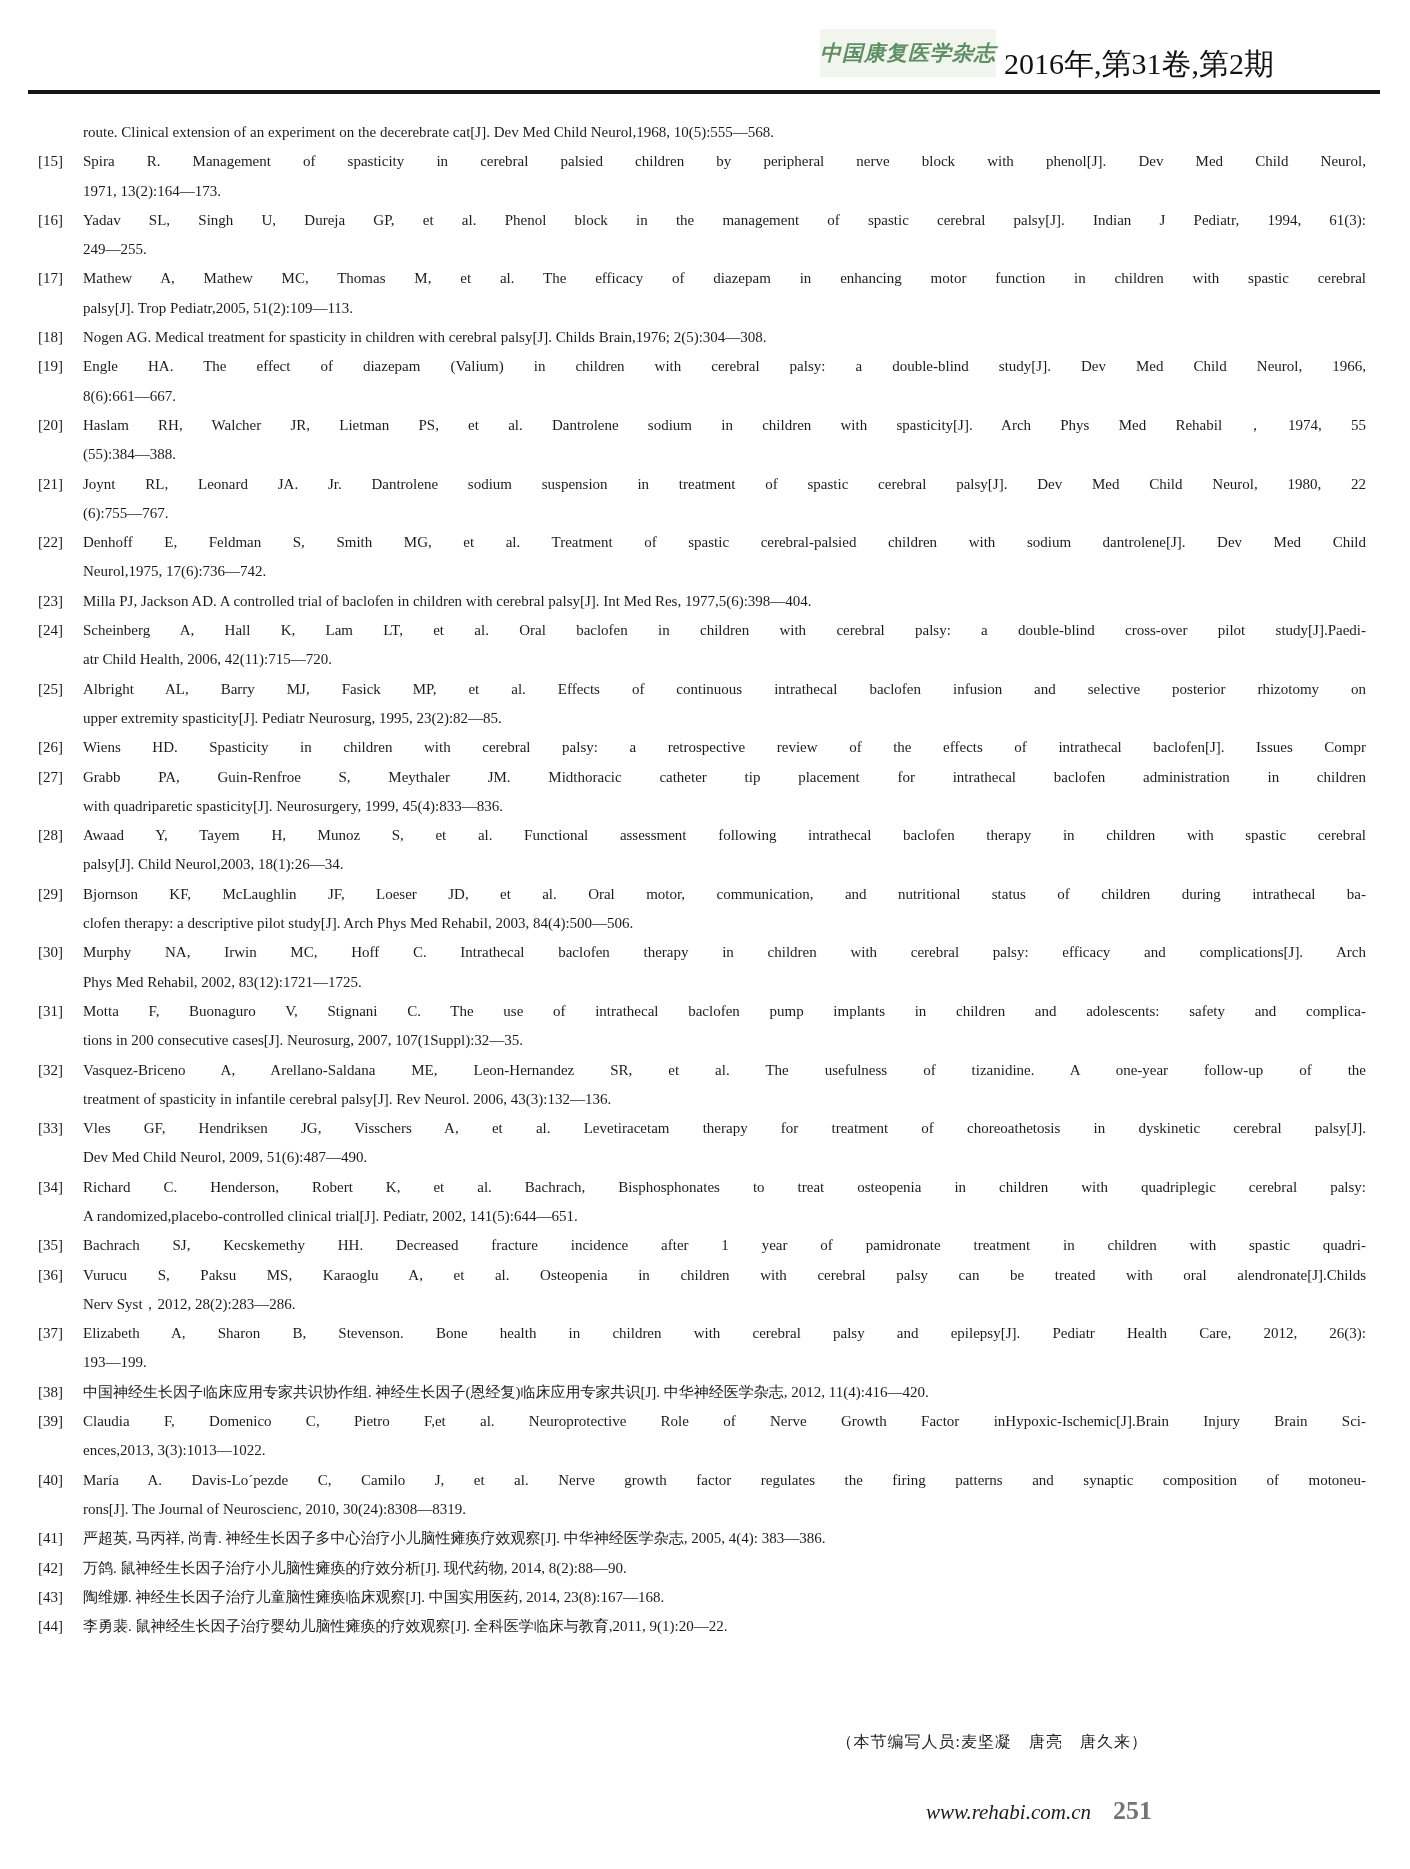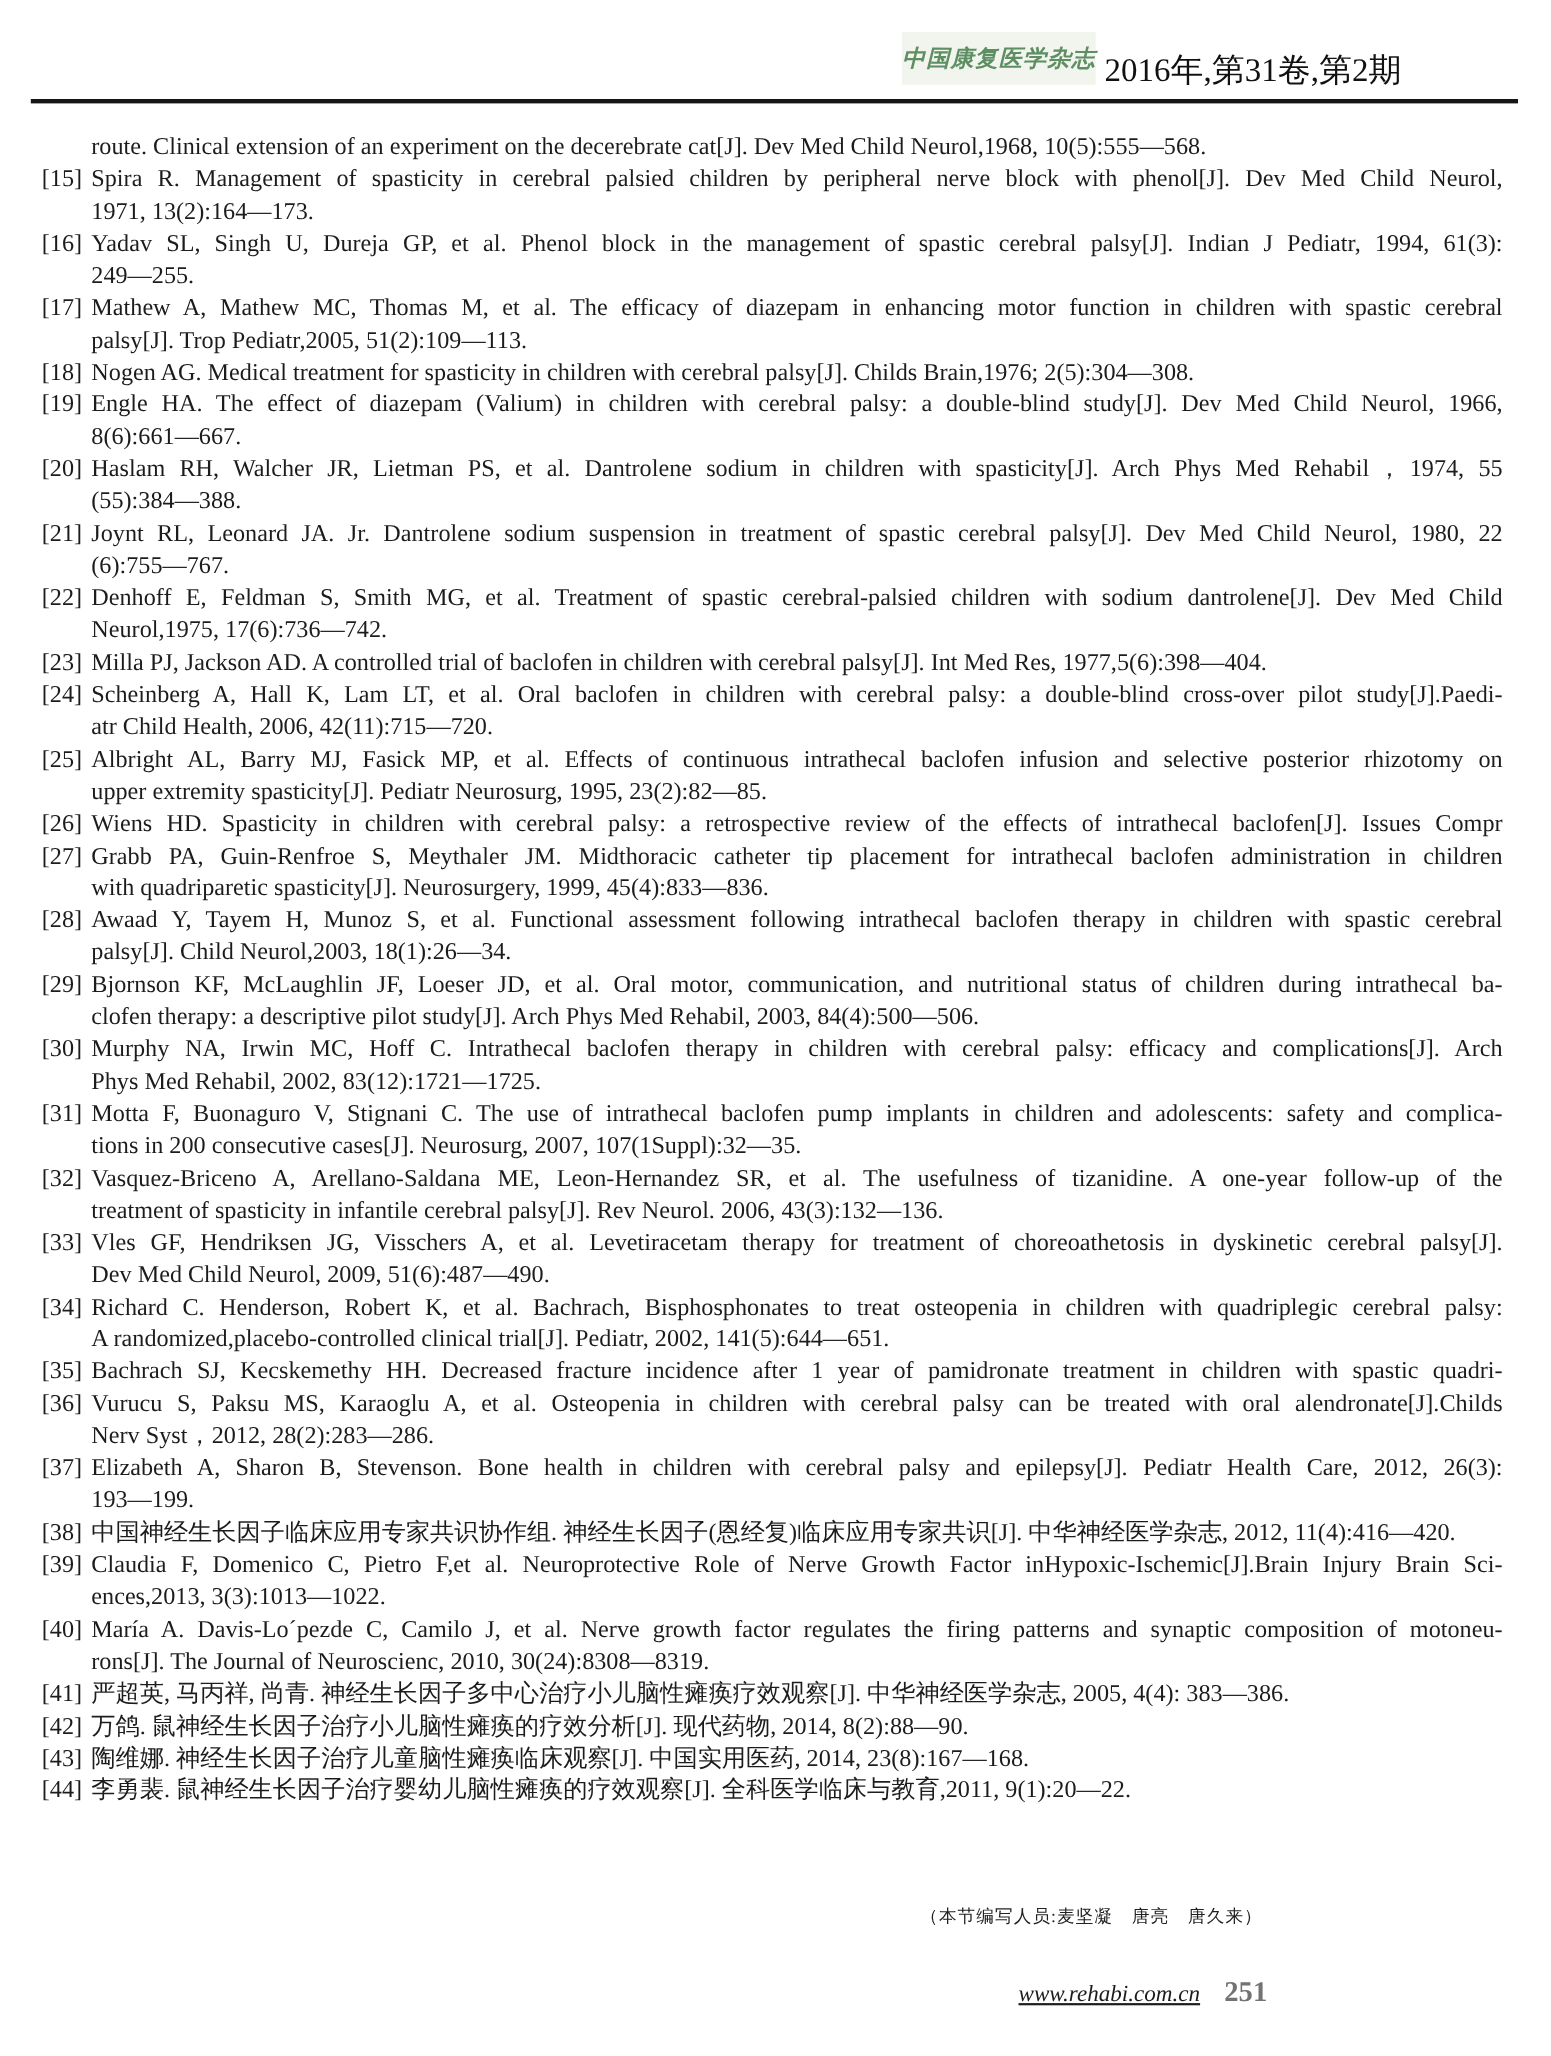--- a/index.html
+++ b/index.html
@@ -42,21 +42,21 @@
     left: 28px; top: 90px;
     width: 1352px; height: 4px;
     background: #161616;
   }
 
   
   .refs {
     position: absolute;
     left: 36px; top: 118px;
     width: 1330px;
-    font-size: 22px;
+    font-size: 15px;
     line-height: 29.3px;
   }
   .ref-item { position: relative; padding-left: 47px; }
   .ref-label { position: absolute; left: 2px; top: 0; }
   .ref-line { text-align: justify; text-align-last: justify; text-justify: inter-word; }
   .ref-line.last { text-align-last: left; }
 
   
   .editors {
     position: absolute;
@@ -64,21 +64,21 @@
     font-size: 16px;
     letter-spacing: 1px;
     color: #222;
     white-space: nowrap;
   }
   .pagefoot {
     position: absolute;
     right: 258px; top: 1796px;
     white-space: nowrap;
   }
-  .site { font-style: italic; font-size: 21px; color: #1c1c1c; text-decoration: underline; }
+  .site { font-style: italic; font-size: 21px; color: #1c1c1c; }
   .pageno { font-weight: bold; font-size: 26px; margin-left: 18px; color: #737373; }
 </style>
 </head>
 <body>
 
 <div class="page">
 
   <div class="logo-box">
     <span class="logo-text">中国康复医学杂志</span>
   </div>

